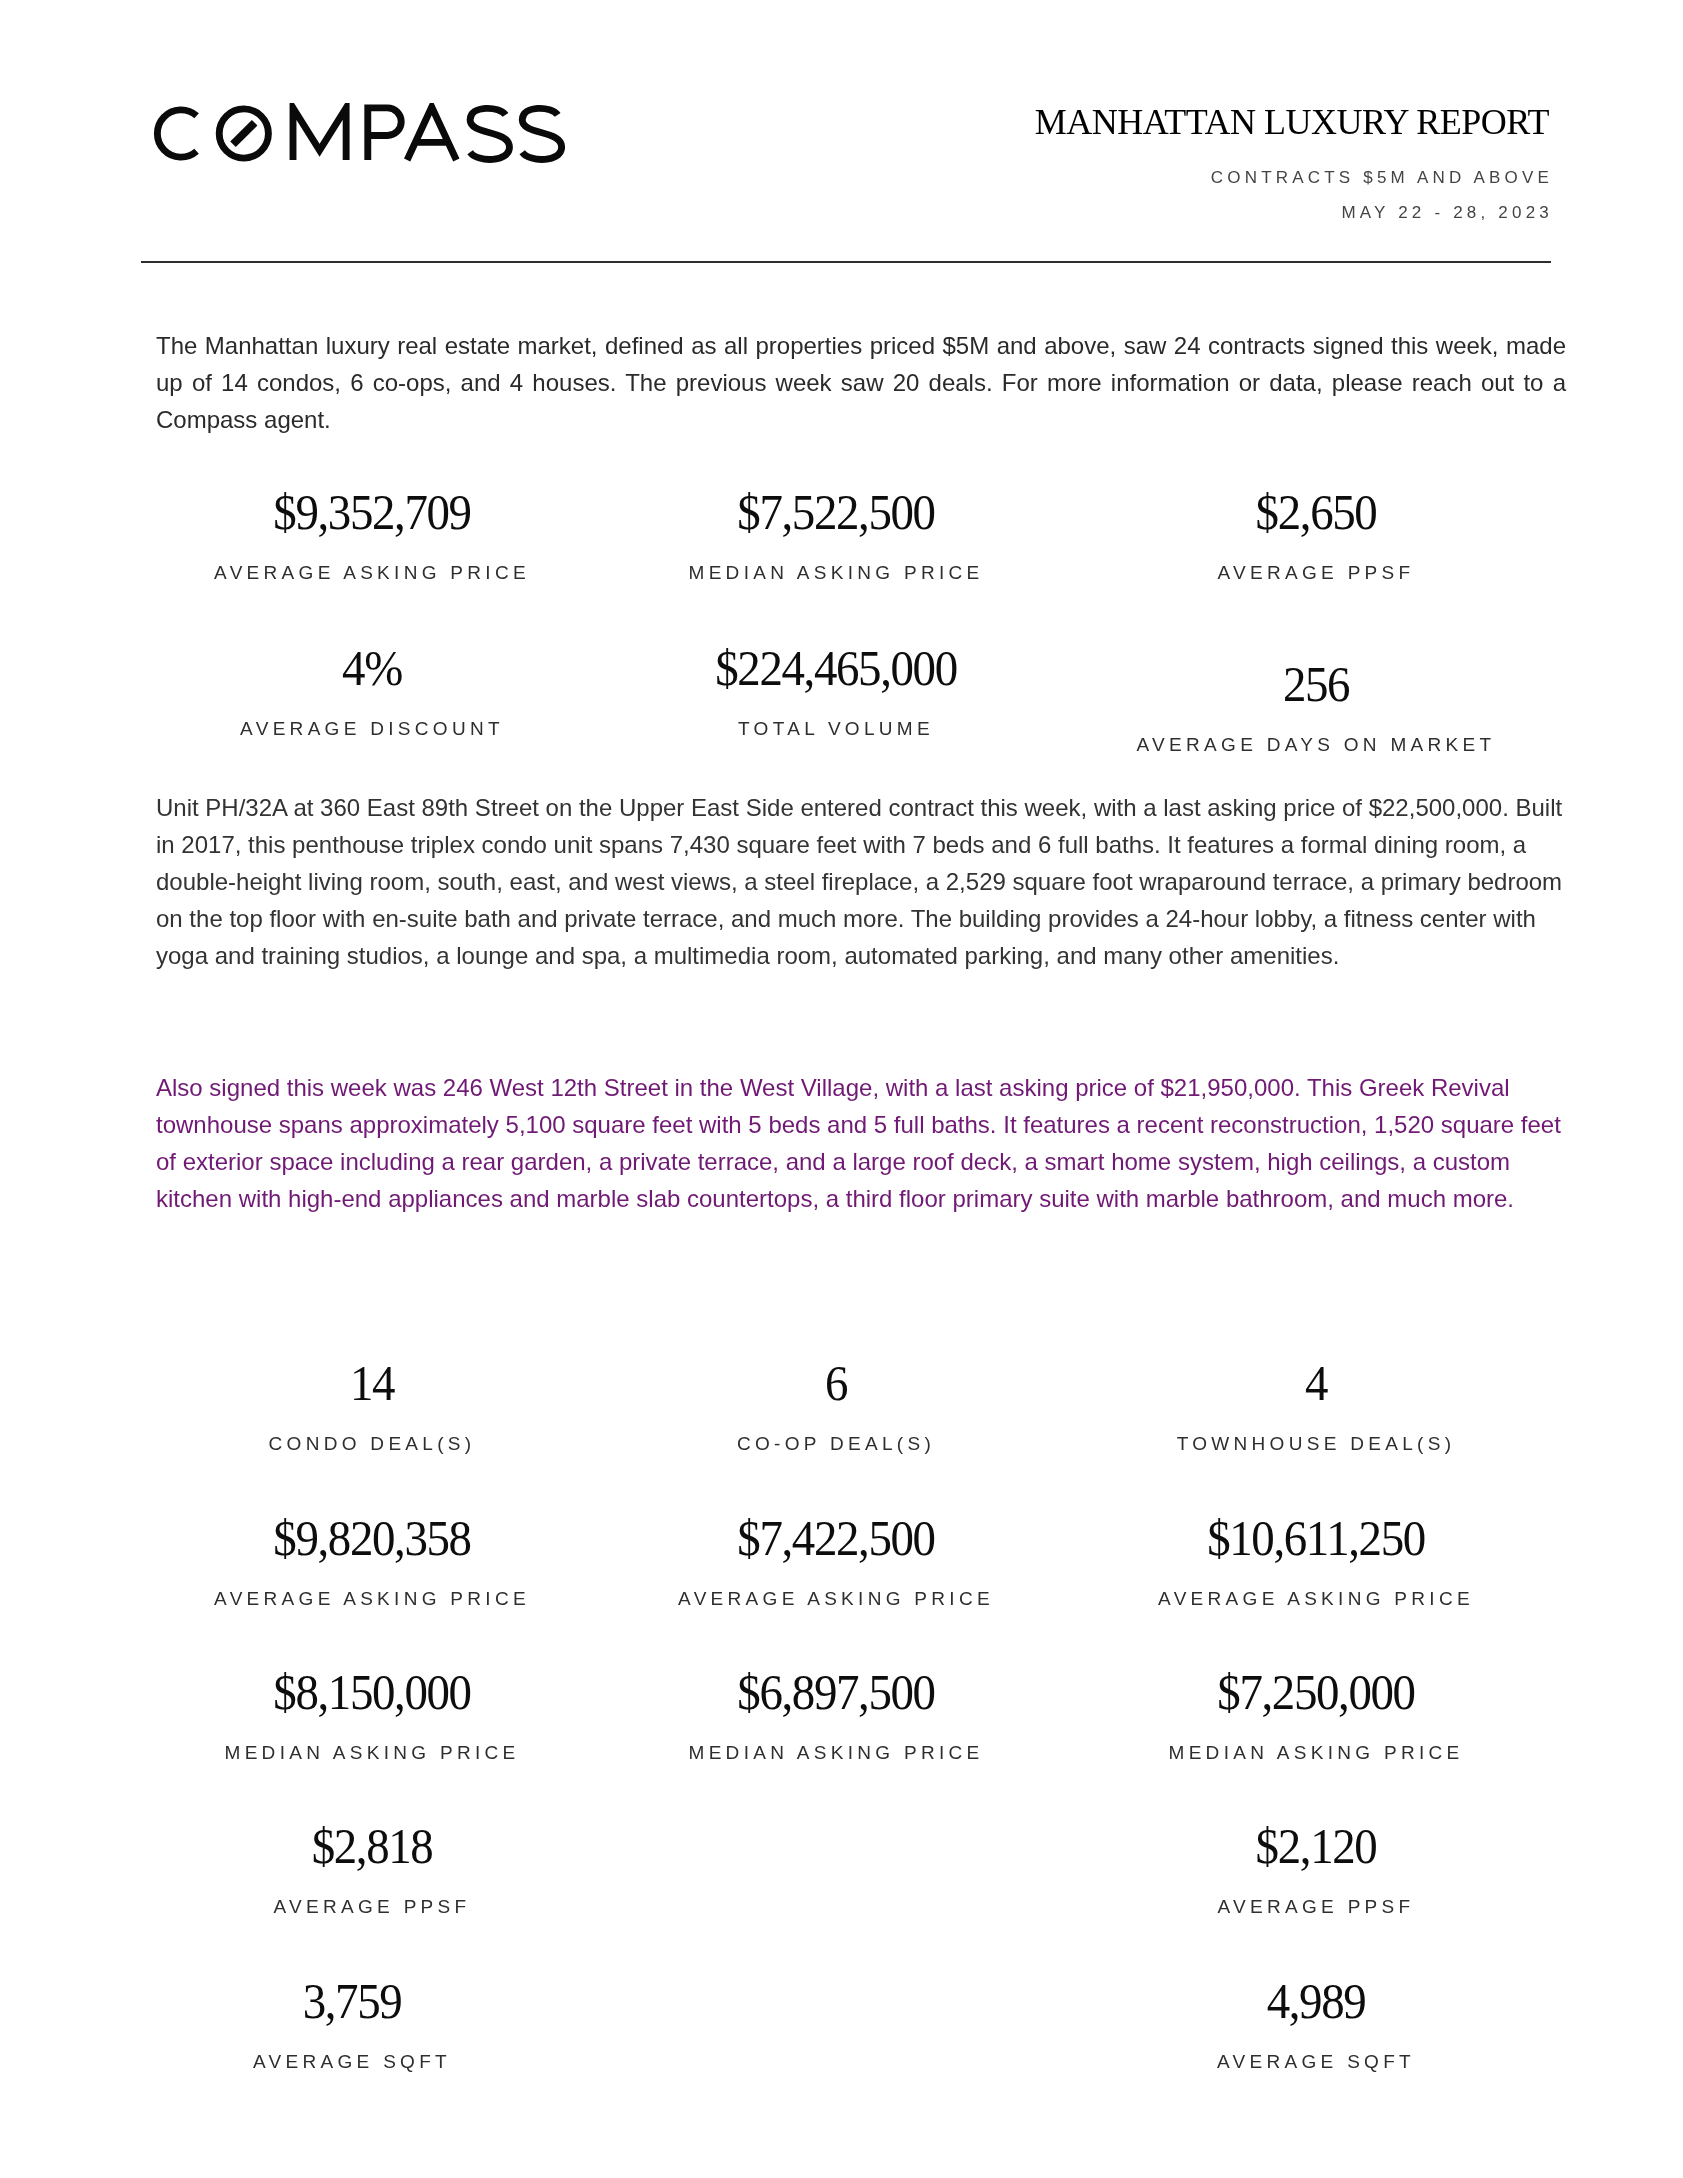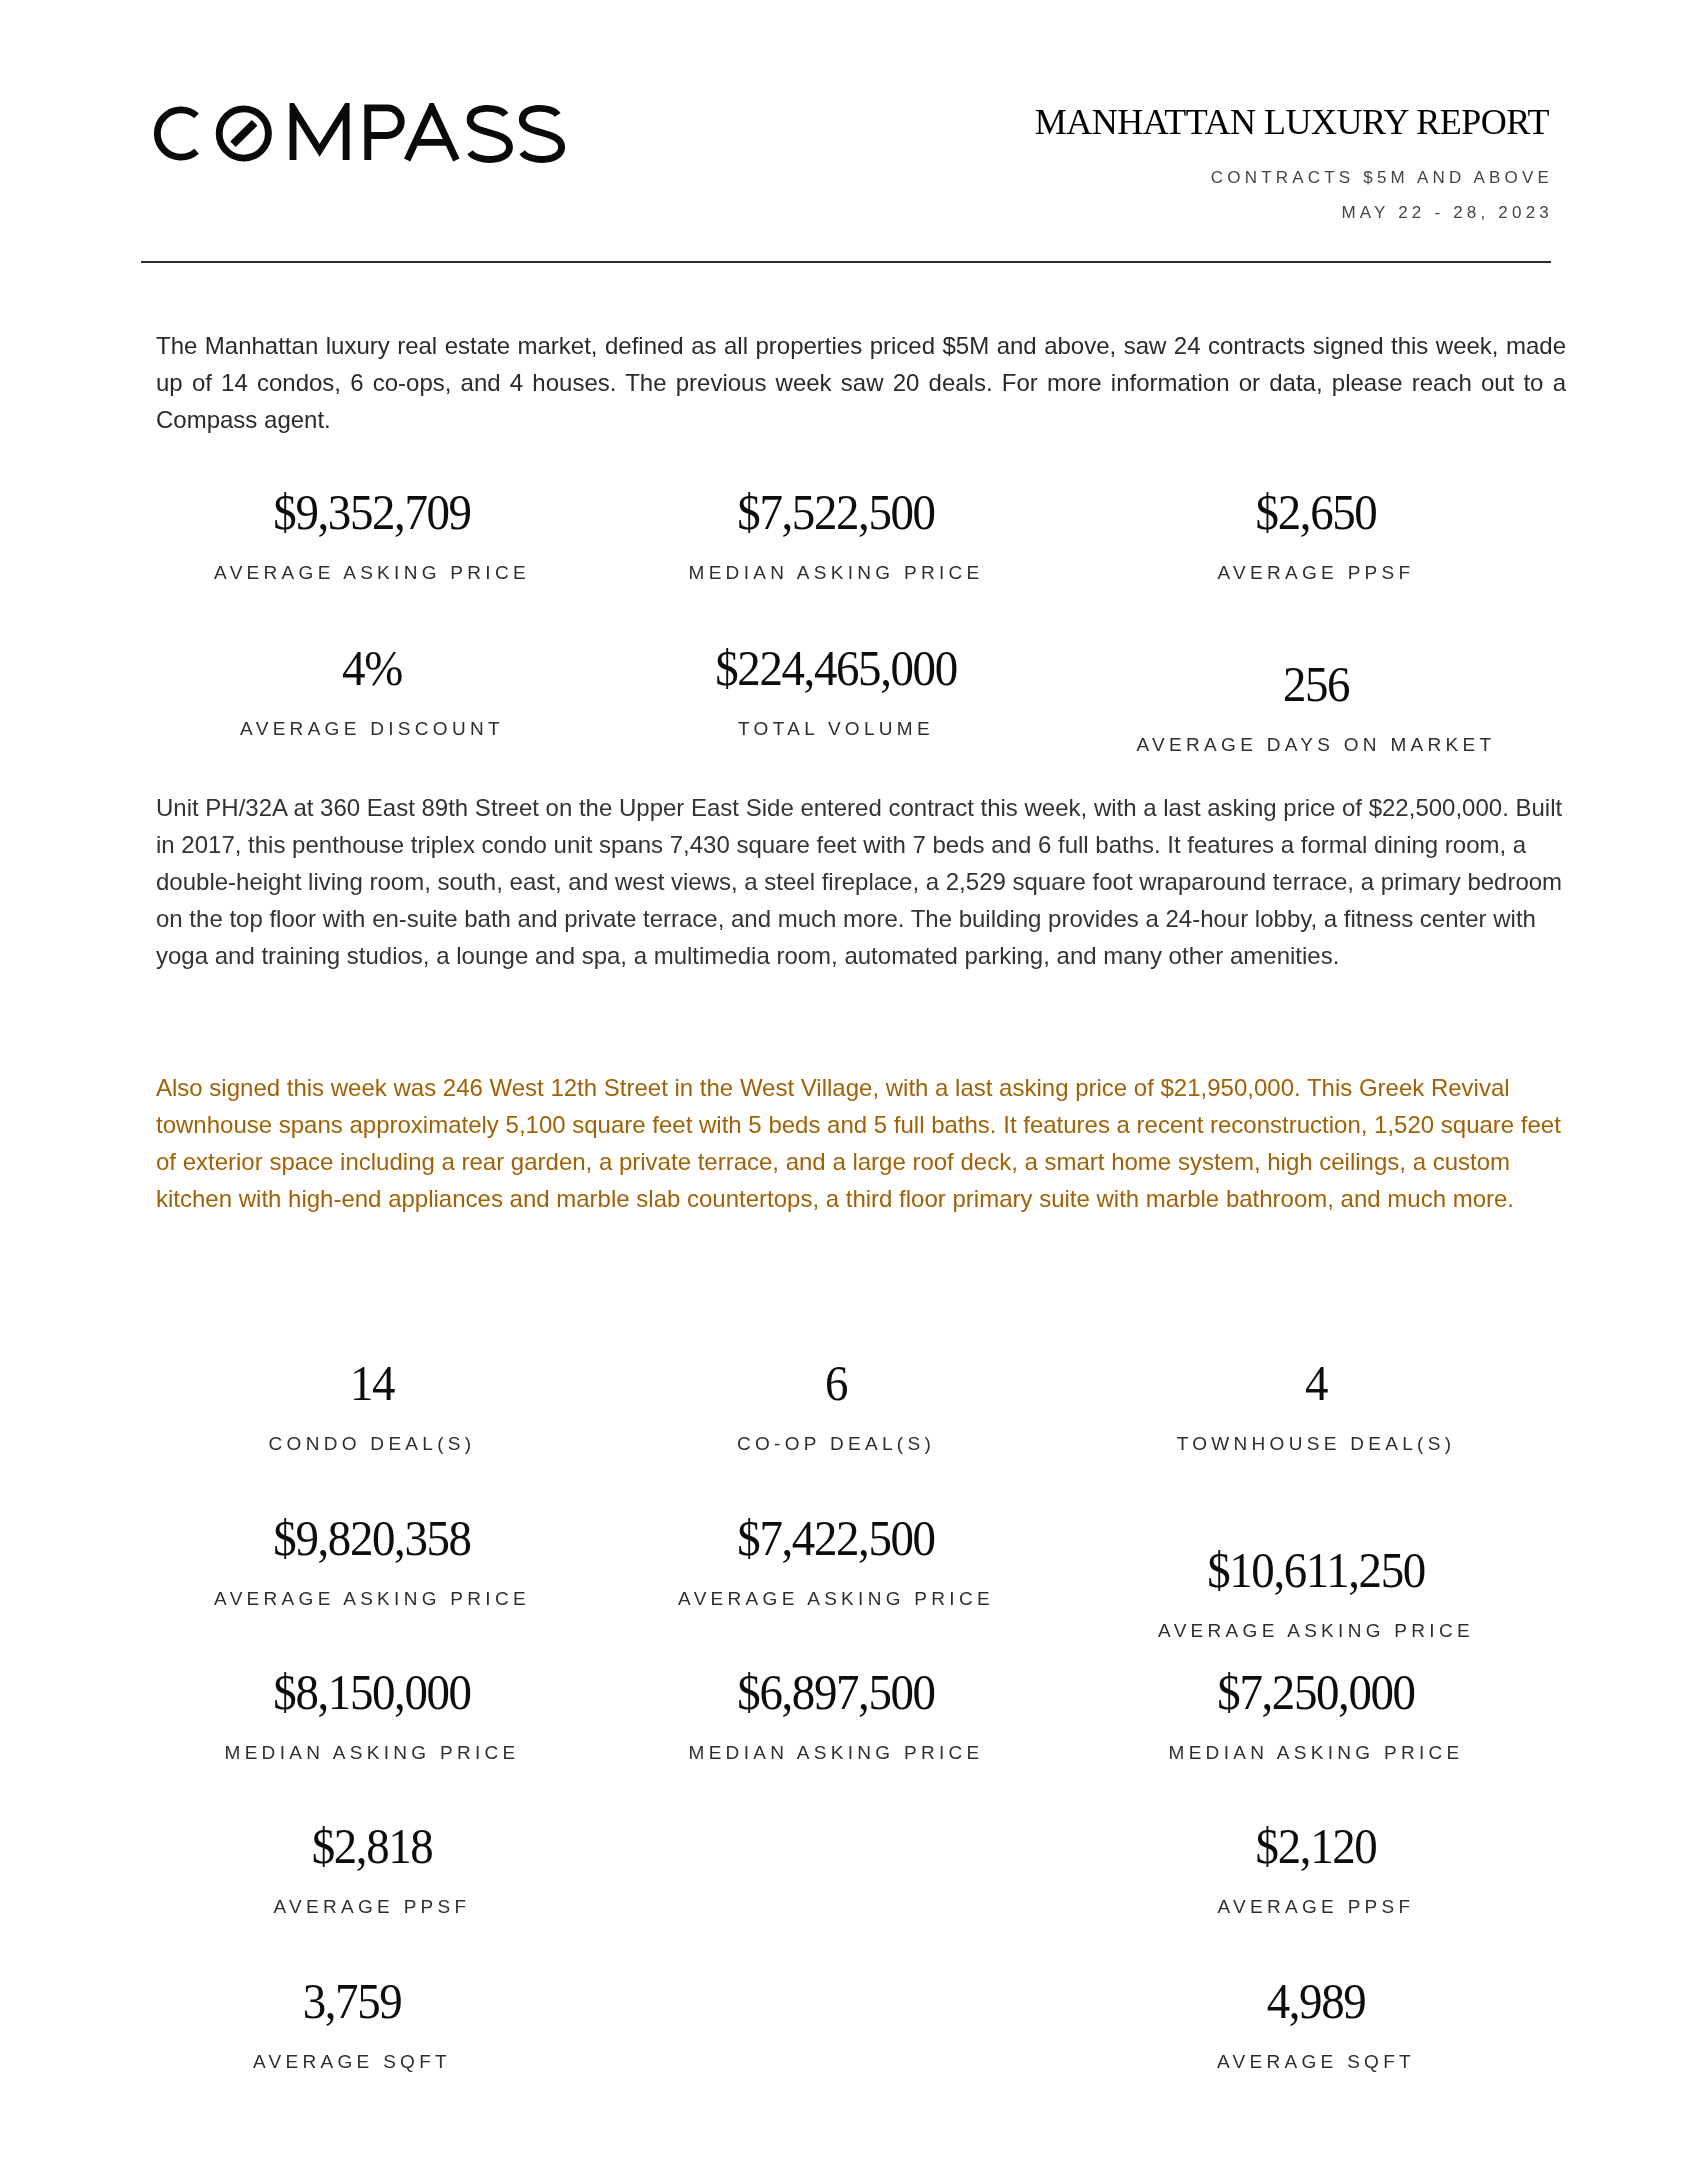--- a/index.html
+++ b/index.html
@@ -7,21 +7,21 @@
   .abs { position:absolute; }
   .logo { left:144px; top:103px; width:421px; height:61px; }
   .hdr-title { right:134px; top:102px; font-family:"Liberation Serif","DejaVu Serif",serif; font-size:36px; letter-spacing:-0.5px; color:#000000; white-space:nowrap; line-height:40px; }
   .hdr-sub { right:134px; font-family:"Liberation Sans","DejaVu Sans",sans-serif; font-size:17px; letter-spacing:4.2px; color:#444; white-space:nowrap; line-height:20px; margin-right:-4px;margin-top:12px; }
   .hdr-sub.s1 { top:156px; }
   .hdr-sub.s2 { top:191px; }
   .divider { left:141px; top:261px; width:1410px; height:2px; background:#2e2e2e; }
   .para { left:156px; width:1410px; font-family:Liberation Sans, sans-serif; font-size:24px; color:#2a2a2a; line-height:37px; }
   .para.intro { top:327px; text-align:justify; text-align-last:left; }
   .para.p2 { top:789px; color:#333; }
-  .para.p3 { top:1069px; color:#a16207; }
+  .para.p3 { top:1069px; color:#701a75; }
   .stat { position:absolute; width:436px; margin-left:-218px; text-align:center; }
   .stat .val { font-family:"Liberation Serif","DejaVu Serif",serif; font-size:51px; color:#0d0d0d; line-height:59px; letter-spacing:-1.5px; transform:scaleX(0.92); }
   .stat .lbl { font-family:"Liberation Sans","DejaVu Sans",sans-serif; font-size:19px; letter-spacing:4.3px; color:#2e2e2e; line-height:22px; margin-top:20px; white-space:nowrap; }
 </style>
 </head>
 <body>
 
 <svg class="abs logo" viewBox="0 0 425 62" xmlns="http://www.w3.org/2000/svg">
   <g fill="none" stroke="#0a0a0a" stroke-width="7">
 
@@ -108,21 +108,21 @@
 </div>
 <div class="stat" style="left:836px; top:1663px;">
   <div class="val">$6,897,500</div>
   <div class="lbl">MEDIAN ASKING PRICE</div>
 </div>
 
 <div class="stat" style="left:1316px; top:1354px;">
   <div class="val">4</div>
   <div class="lbl">TOWNHOUSE DEAL(S)</div>
 </div>
-<div class="stat" style="left:1316px; top:1541px;">
+<div class="stat" style="left:1316px; top:1509px;">
   <div class="val">$10,611,250</div>
   <div class="lbl">AVERAGE ASKING PRICE</div>
 </div>
 <div class="stat" style="left:1316px; top:1663px;">
   <div class="val">$7,250,000</div>
   <div class="lbl">MEDIAN ASKING PRICE</div>
 </div>
 <div class="stat" style="left:1316px; top:1817px;">
   <div class="val">$2,120</div>
   <div class="lbl">AVERAGE PPSF</div>

